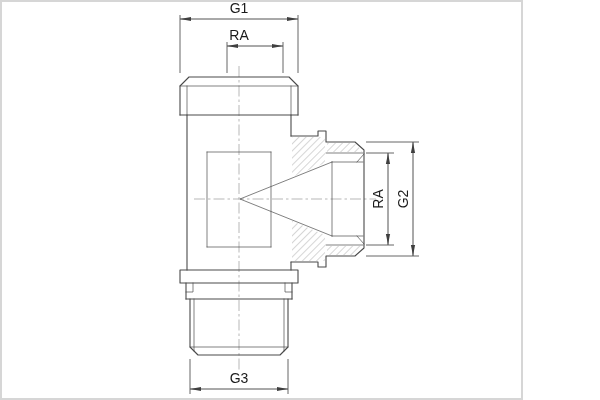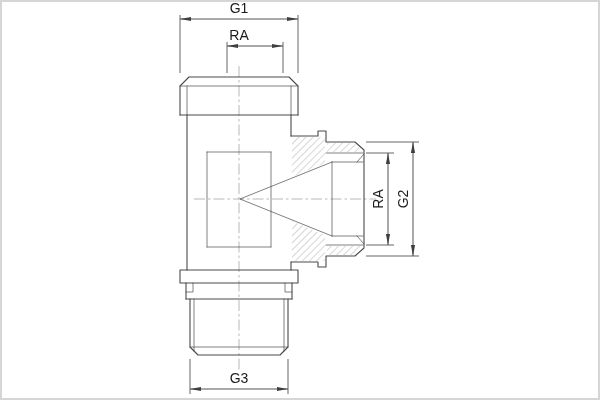--- a/index.html
+++ b/index.html
@@ -1,18 +1,18 @@
 <!DOCTYPE html>
 <html style="--line-color: #4a4a4a; --dim-color: #3f3f3f; --hatch-color: #8a8a8a; --border-color: #d6d6d6; --background: #ffffff; --text-color: #1a1a1a;"><head>
 <meta charset="utf-8">
 <style>
   html,body{margin:0;padding:0;background:#ffffff;}
   .page{
     position:relative;
-    width:600px;height:400px;
+    width:523px;height:400px;
     box-sizing:border-box;
     border:2px solid var(--border-color,#d6d6d6);
     background:var(--background,#ffffff);
     overflow:hidden;
   }
   .page svg{display:block;}
   .outline{fill:none;stroke:var(--line-color,#4a4a4a);stroke-width:1.1;stroke-linejoin:round;stroke-linecap:round;}
   .thin{fill:none;stroke:var(--line-color,#4a4a4a);stroke-width:0.7;stroke-linecap:round;}
   .dim{fill:none;stroke:var(--dim-color,#3f3f3f);stroke-width:0.9;}
   .ext{fill:none;stroke:var(--dim-color,#3f3f3f);stroke-width:0.8;}

